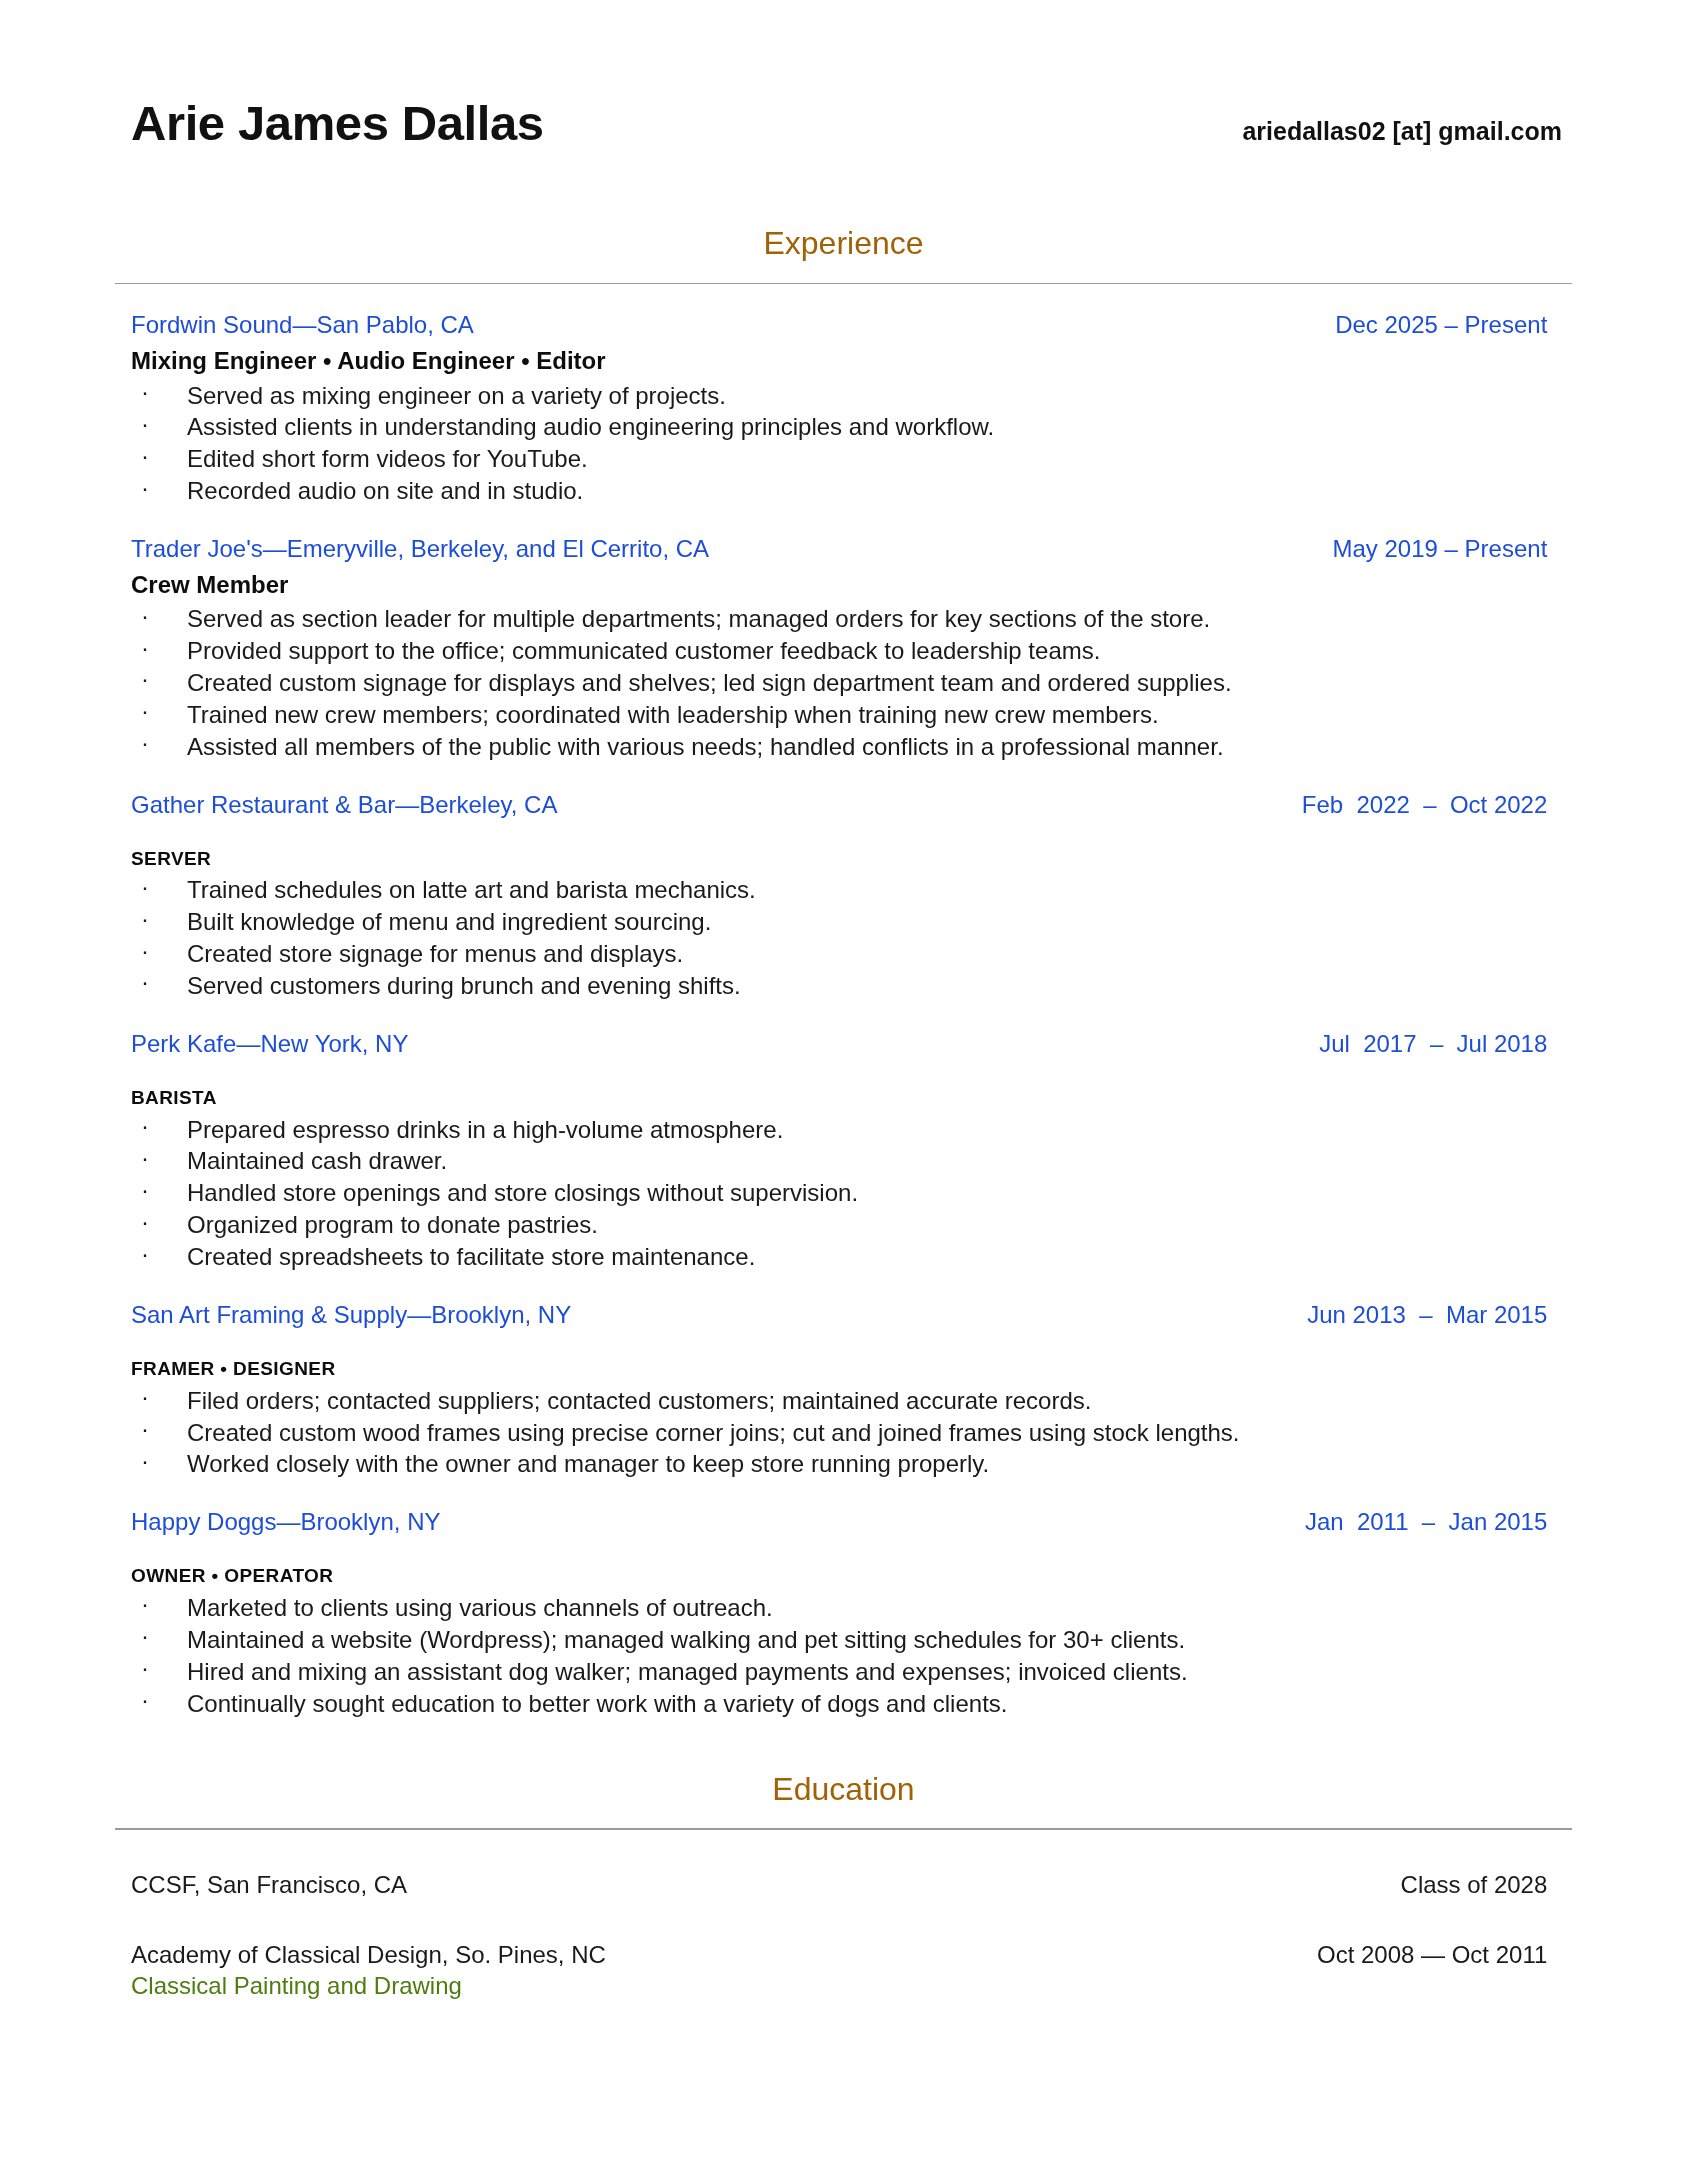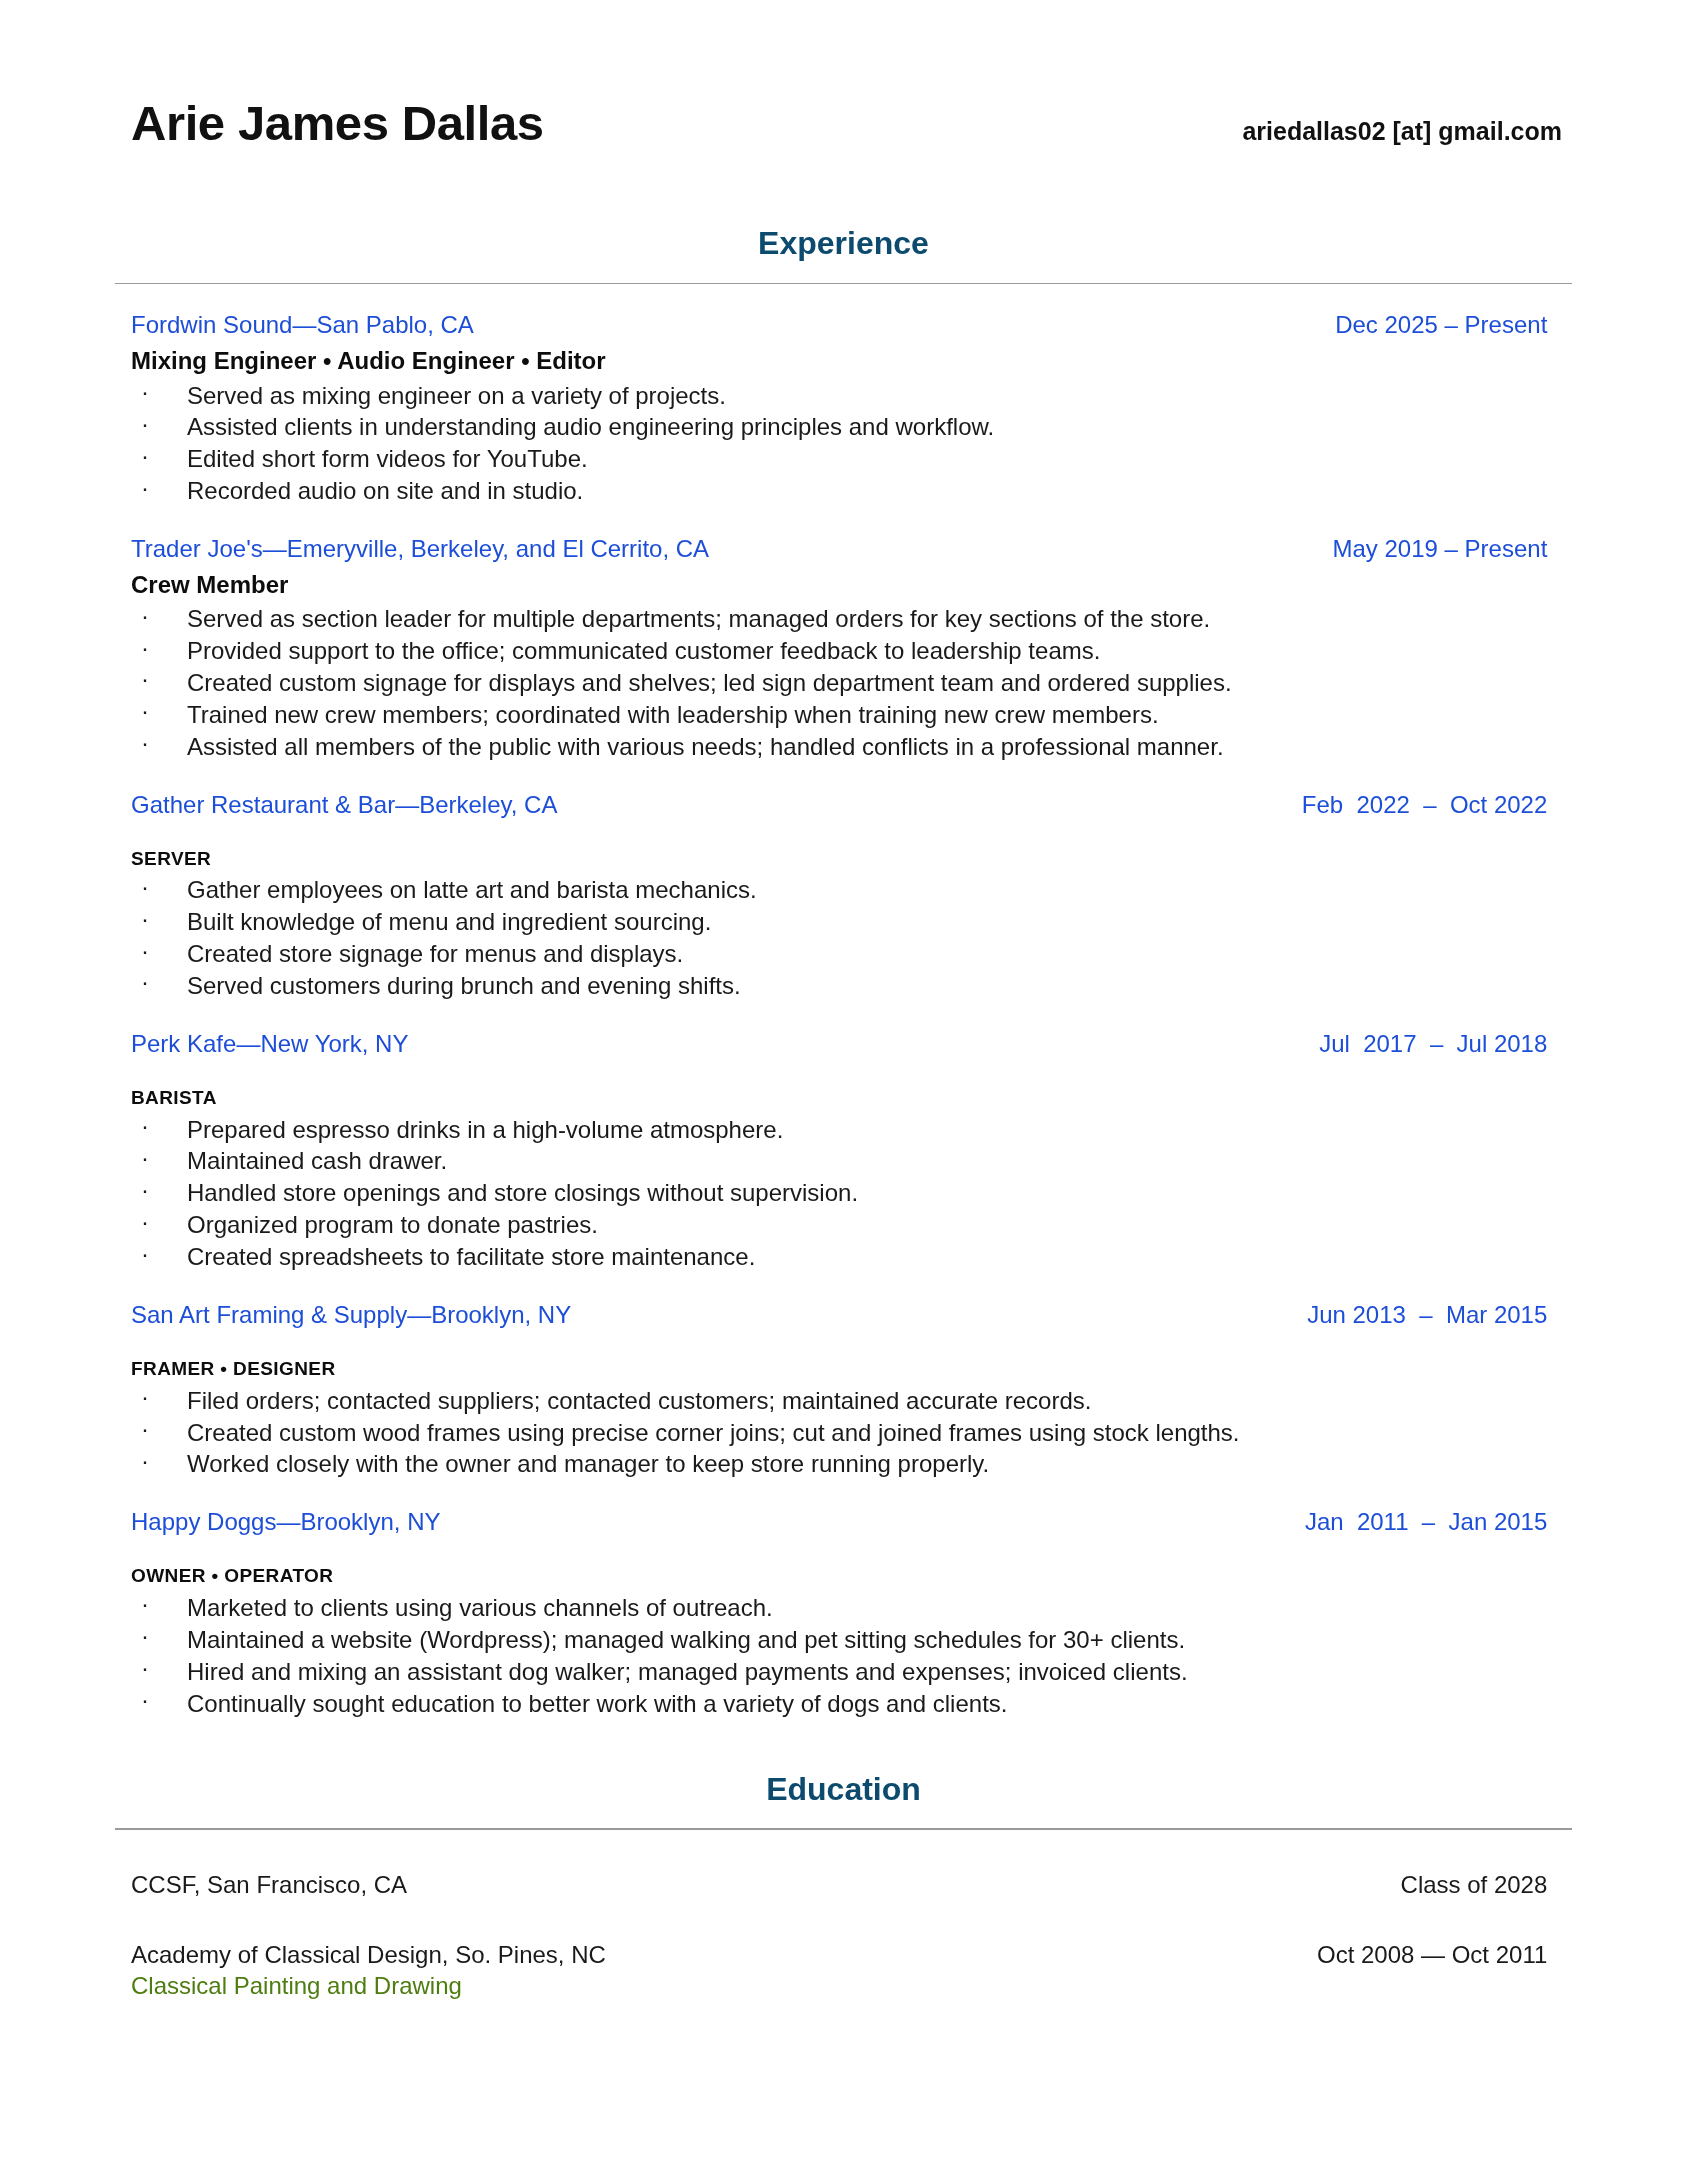--- a/index.html
+++ b/index.html
@@ -44,23 +44,23 @@
     letter-spacing: 0px;
     white-space: nowrap;
     padding-right: 10px;
     padding-bottom: 4.3px;
   }
 
   
   .section-title {
     text-align: center;
     font-size: 32px;
-    font-weight: 700;
+    font-weight: 400;
     line-height: 1.1;
-    color: #0c4a6e;
+    color: #a16207;
   }
   .rule {
     height: 1.4px;
     background: #9a9a9a;
     margin-top: 21.6px;
     width: 100%;
   }
 
   .exp-title-wrap { margin-top: 76px; }
   .edu-title-wrap { margin-top: 52px; }
@@ -184,21 +184,21 @@
           <li>Assisted all members of the public with various needs; handled conflicts in a professional manner.</li>
         </ul>
       </div>
       <div class="entry">
         <div class="entry-head">
           <div class="entry-org">Gather Restaurant &amp; Bar—Berkeley, CA</div>
           <div class="entry-dates">Feb  2022  –  Oct 2022</div>
         </div>
         <div class="role small">SERVER</div>
         <ul class="bullets">
-          <li>Gather employees on latte art and barista mechanics.</li>
+          <li>Trained schedules on latte art and barista mechanics.</li>
           <li>Built knowledge of menu and ingredient sourcing.</li>
           <li>Created store signage for menus and displays.</li>
           <li>Served customers during brunch and evening shifts.</li>
         </ul>
       </div>
       <div class="entry">
         <div class="entry-head">
           <div class="entry-org">Perk Kafe—New York, NY</div>
           <div class="entry-dates">Jul  2017  –  Jul 2018</div>
         </div>

